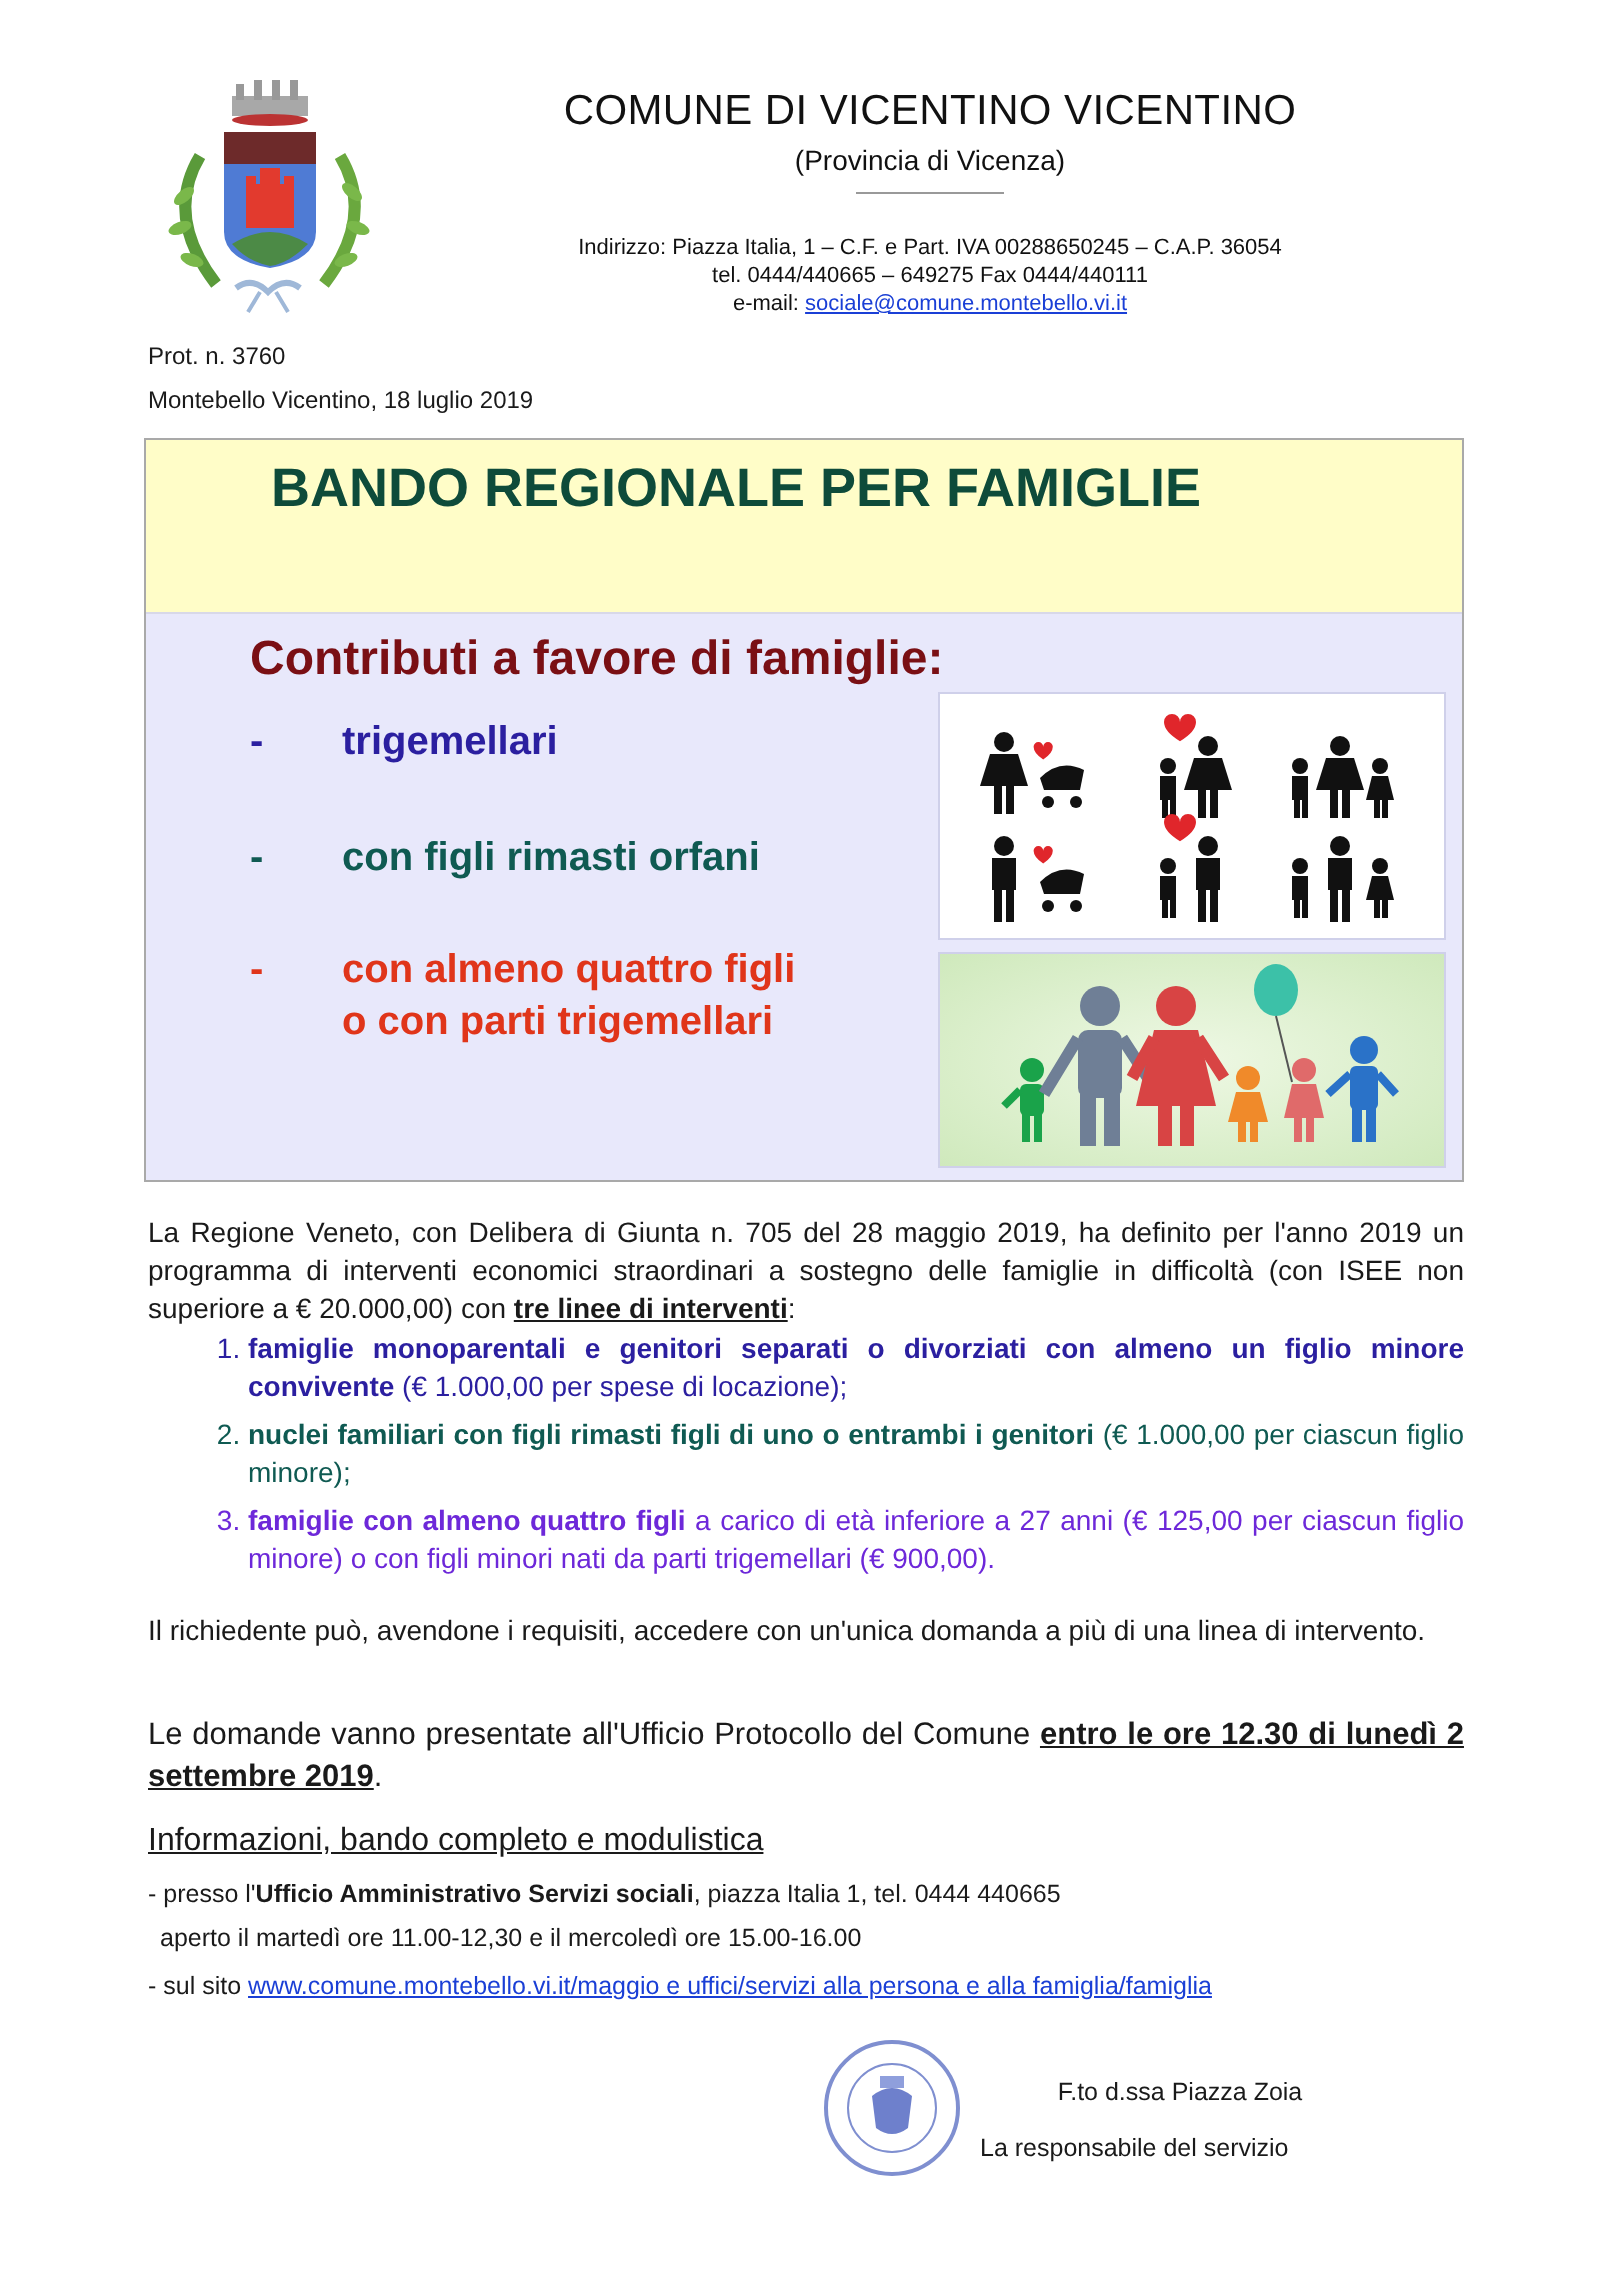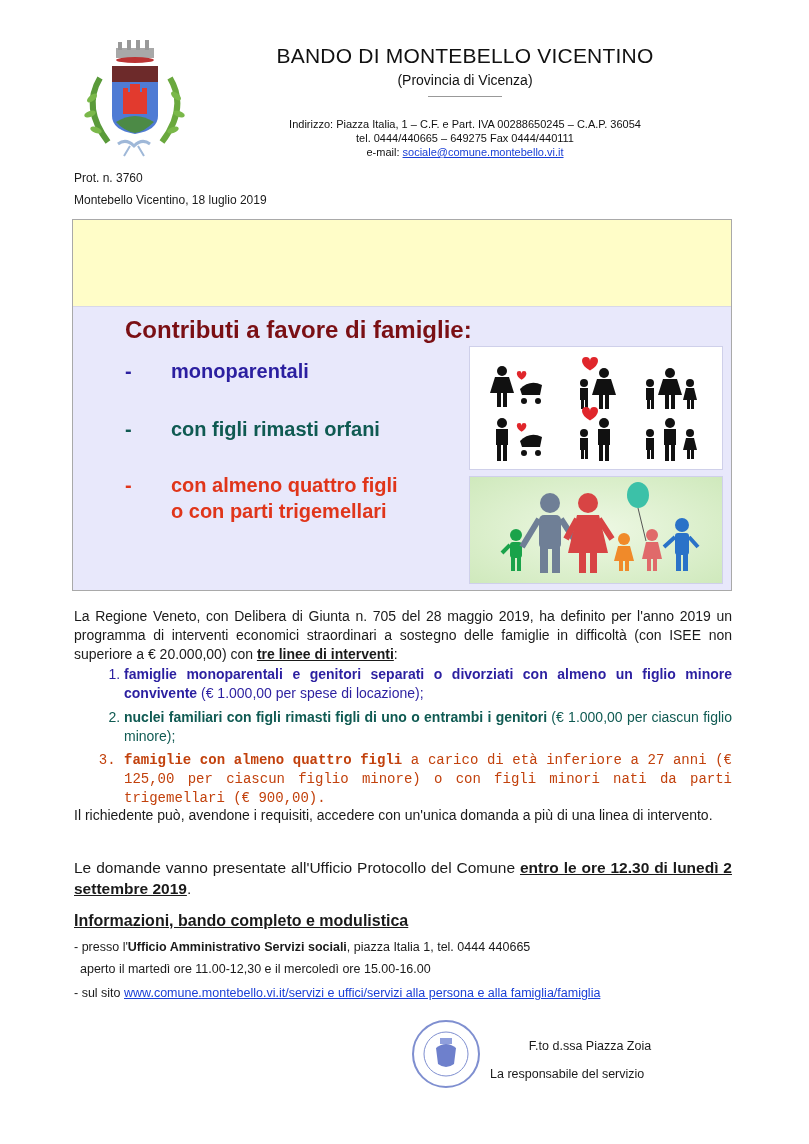--- a/index.html
+++ b/index.html
@@ -35,26 +35,26 @@
   #pic2 { left:396px; top:256px; width:254px; height:108px; background:radial-gradient(ellipse at center, #eef8e4 0%, #cfe9bc 100%); border:1px solid #cfd0ea; box-sizing:border-box; }
 
   
   .para { left:74px; width:658px; font-size:14px; line-height:19px; text-align:justify; color:#1a1a1a; }
   #intro { top:607px; }
   #intro u { font-weight:bold; }
   ol.lines { position:absolute; left:74px; top:665px; width:658px; margin:0; padding:0 0 0 50px; box-sizing:border-box; font-size:14px; line-height:19px; text-align:justify; }
   ol.lines li { margin-bottom:5px; }
   ol.lines li.l1 { color:#2b1fa0; }
   ol.lines li.l2 { color:#0f5a52; }
-  ol.lines li.l3 { color:#c2410c;font-family:Liberation Mono, monospace; }
+  ol.lines li.l3 { color:#6d28d9; }
   ol.lines b { font-weight:bold; }
   #note { top:806px; }
   #deadline { top:857px; font-size:15.5px; line-height:21px; }
   #deadline u { font-weight:bold; }
-  #info-head { left:74px; top:912px; font-size:16px; font-weight:bold; text-decoration:underline; }
+  #info-head { left:74px; top:912px; font-size:16px; font-weight:normal; text-decoration:underline; }
   .info { left:74px; font-size:12.5px; color:#1a1a1a; }
   #info1 { top:940px; }
   #info2 { top:962px; left:80px; }
   #info3 { top:986px; }
   #info3 a { color:#1a3fd6; text-decoration:underline; }
 
   
   #stamp { left:410px; top:1018px; width:72px; height:72px; }
   #sign1 { left:490px; top:1067px; width:200px; text-align:left; font-size:12.5px; }
   #sign2 { left:490px; top:1039px; width:200px; text-align:center; font-size:12.5px; }
@@ -90,37 +90,38 @@
     <rect x="45" y="50" width="5" height="5" fill="#e23a2e"></rect>
       <rect x="54" y="50" width="5" height="5" fill="#e23a2e"></rect>
       <rect x="64" y="50" width="5" height="5" fill="#e23a2e"></rect>
     <rect x="52" y="46" width="10" height="8" fill="#e23a2e"></rect>
     <path d="M38 84 Q57 72 76 84 Q66 94 57 95 Q46 93 38 84 Z" fill="#4c8a46"></path>
 
     <path d="M40 106 Q48 100 56 108 Q64 100 72 106" stroke="#9fb8d8" stroke-width="3" fill="none"></path>
     <path d="M52 108 L46 118 M60 108 L66 118" stroke="#9fb8d8" stroke-width="2"></path>
   </svg>
 </div>
-<div class="abs" id="comune-title">BANDO DI MONTEBELLO VICENTINO</div>
+<div class="abs" id="comune-title">COMUNE DI VICENTINO VICENTINO</div>
 <div class="abs" id="provincia">(Provincia di Vicenza)</div>
 <div class="abs" id="hr-small"></div>
 <div class="abs addr" id="addr1">Indirizzo: Piazza Italia, 1 – C.F. e Part. IVA 00288650245 – C.A.P. 36054</div>
 <div class="abs addr" id="addr2">tel. 0444/440665 – 649275 Fax 0444/440111</div>
 <div class="abs addr" id="addr3"><span>e-mail: </span><a>sociale@comune.montebello.vi.it</a></div>
 <div class="abs" id="prot">Prot. n. 3760</div>
 <div class="abs" id="place-date">Montebello Vicentino, 18 luglio 2019</div>
 
 <div class="abs" id="banner">
   <div class="abs" id="banner-top">
     <div class="abs" id="banner-title">
+      <div>BANDO REGIONALE PER FAMIGLIE</div>
     </div>
   </div>
   <div class="abs" id="contrib-head">Contributi a favore di famiglie:</div>
   <div class="abs cat" id="cat1">
-    <span class="dash">-</span><span class="txt">monoparentali</span>
+    <span class="dash">-</span><span class="txt">trigemellari</span>
   </div>
   <div class="abs cat" id="cat2">
     <span class="dash">-</span><span class="txt">con figli rimasti orfani</span>
   </div>
   <div class="abs cat" id="cat3">
     <span class="dash">-</span><span class="txt"><div>con almeno quattro figli</div><div>o con parti trigemellari</div></span>
   </div>
 
   <div class="abs" id="pic1">
     <svg width="252" height="122" viewBox="0 0 252 122" fill="#111">
@@ -255,21 +256,21 @@
   <li class="l2"><b>nuclei familiari con figli rimasti figli di uno o entrambi i genitori</b><span> (€ 1.000,00 per ciascun figlio minore);</span></li>
   <li class="l3"><b>famiglie con almeno quattro figli</b><span> a carico di età inferiore a 27 anni (€ 125,00 per ciascun figlio minore) o con figli minori nati da parti trigemellari (€ 900,00).</span></li>
 </ol>
 
 <div class="abs para" id="note">Il richiedente può, avendone i requisiti, accedere con un'unica domanda a più di una linea di intervento.</div>
 <div class="abs para" id="deadline"><span>Le domande vanno presentate all'Ufficio Protocollo del Comune </span><u>entro le ore 12.30 di lunedì 2 settembre 2019</u><span>.</span></div>
 
 <div class="abs" id="info-head">Informazioni, bando completo e modulistica</div>
 <div class="abs info" id="info1"><span>- presso l'</span><b>Ufficio Amministrativo Servizi sociali</b><span>, piazza Italia 1, tel. 0444 440665</span></div>
 <div class="abs info" id="info2">aperto il martedì ore 11.00-12,30 e il mercoledì ore 15.00-16.00</div>
-<div class="abs info" id="info3"><span>- sul sito </span><a>www.comune.montebello.vi.it/servizi e uffici/servizi alla persona e alla famiglia/famiglia</a></div>
+<div class="abs info" id="info3"><span>- sul sito </span><a>www.comune.montebello.vi.it/maggio e uffici/servizi alla persona e alla famiglia/famiglia</a></div>
 
 <div class="abs" id="stamp">
   <svg width="72" height="72" viewBox="0 0 72 72">
     <circle cx="36" cy="36" r="33" fill="none" stroke="#7f8fd0" stroke-width="2"></circle>
     <circle cx="36" cy="36" r="22" fill="none" stroke="#7f8fd0" stroke-width="1"></circle>
     <path d="M26 30 Q36 22 46 30 L44 46 Q36 52 28 46 Z" fill="#6e80cc"></path>
     <rect x="30" y="20" width="12" height="6" fill="#8f9fdc"></rect>
   </svg>
 </div>
 <div class="abs" id="sign1">La responsabile del servizio</div>

